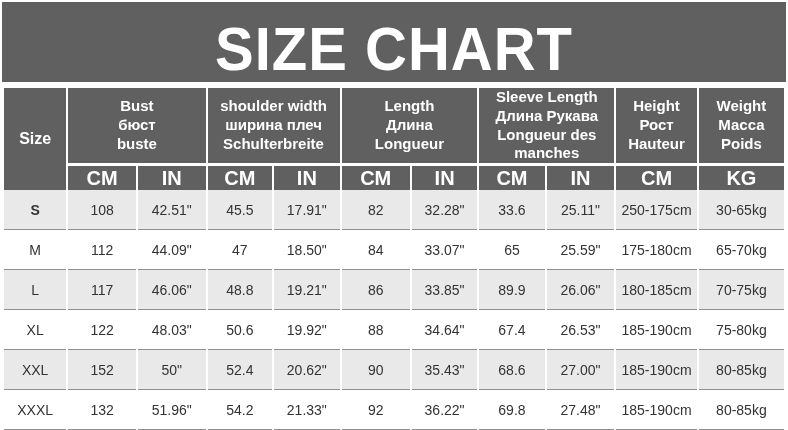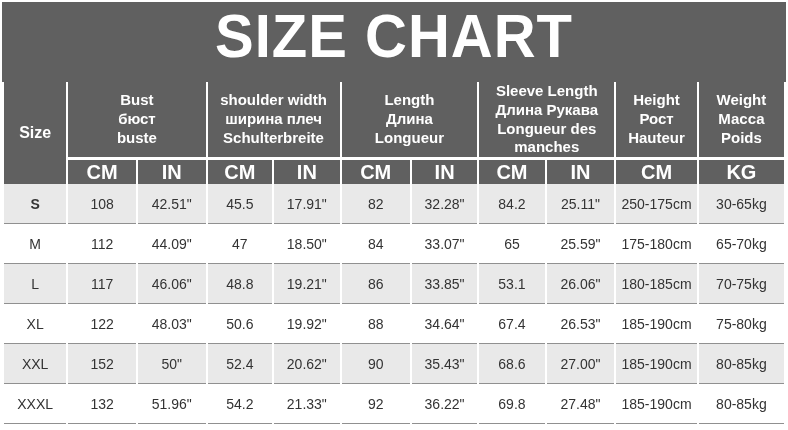--- a/index.html
+++ b/index.html
@@ -4,22 +4,22 @@
 <style>
   html,body { margin:0; padding:0; background:#ffffff; }
   body {
     width:788px; height:430px; box-sizing:border-box;
     padding:2px 2px 0 2px;
     font-family:"Liberation Sans","DejaVu Sans",sans-serif;
     overflow:hidden;
   }
   .banner {
     height:80px; background:#606060;
-    display:flex; align-items:flex-start; justify-content:center;
-    margin-bottom:0;
+    display:flex; align-items:flex-end; justify-content:center;
+    margin-bottom:6px;
   }
   .banner span {
     color:#ffffff; font-size:58px; font-weight:800;
     letter-spacing:1px; transform:scaleY(1.05);
   }
   table {
     width:100%; table-layout:fixed;
     border-collapse:separate; border-spacing:2px 0;
   }
   thead th {
@@ -99,21 +99,21 @@
   </thead>
   <tbody id="table-body">
       <tr class="alt">
         <td class="size-col bold">S</td>
         <td>108</td>
         <td>42.51"</td>
         <td>45.5</td>
         <td>17.91"</td>
         <td>82</td>
         <td>32.28"</td>
-        <td>84.2</td>
+        <td>33.6</td>
         <td>25.11"</td>
         <td>250-175cm</td>
         <td>30-65kg</td>
       </tr>
       <tr>
         <td class="size-col">M</td>
         <td>112</td>
         <td>44.09"</td>
         <td>47</td>
         <td>18.50"</td>
@@ -125,21 +125,21 @@
         <td>65-70kg</td>
       </tr>
       <tr class="alt">
         <td class="size-col">L</td>
         <td>117</td>
         <td>46.06"</td>
         <td>48.8</td>
         <td>19.21"</td>
         <td>86</td>
         <td>33.85"</td>
-        <td>53.1</td>
+        <td>89.9</td>
         <td>26.06"</td>
         <td>180-185cm</td>
         <td>70-75kg</td>
       </tr>
       <tr>
         <td class="size-col">XL</td>
         <td>122</td>
         <td>48.03"</td>
         <td>50.6</td>
         <td>19.92"</td>

